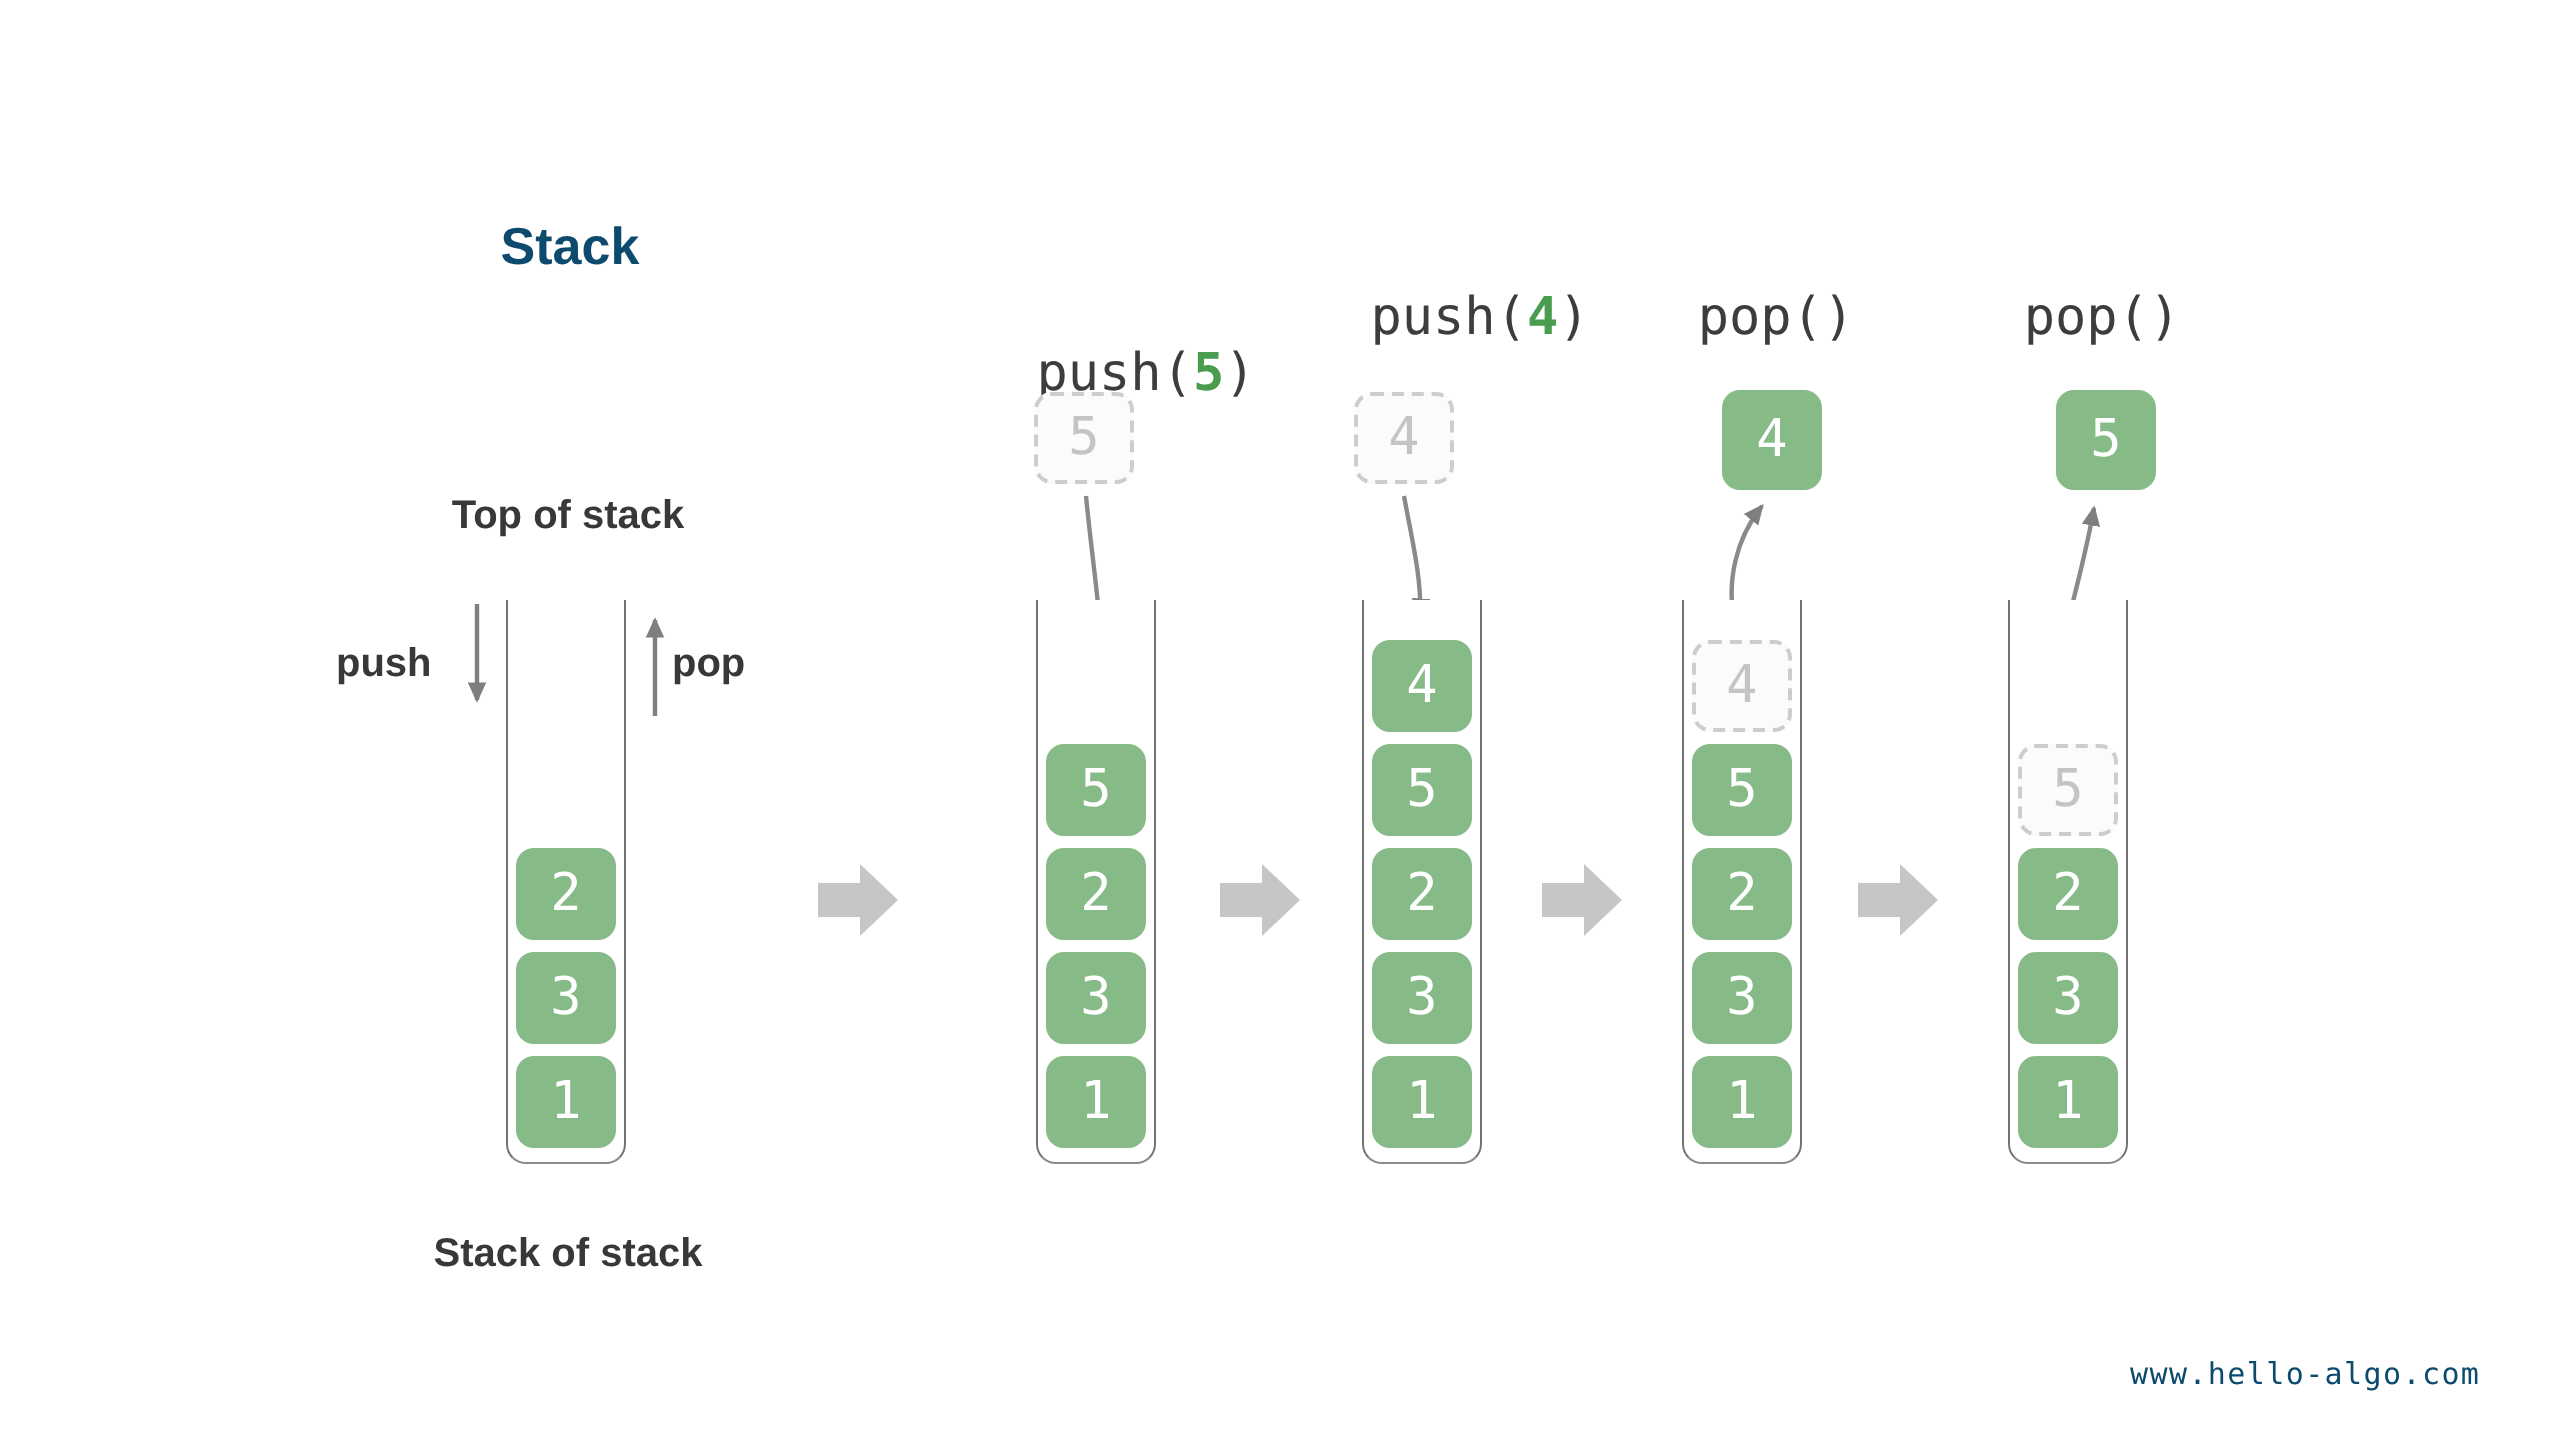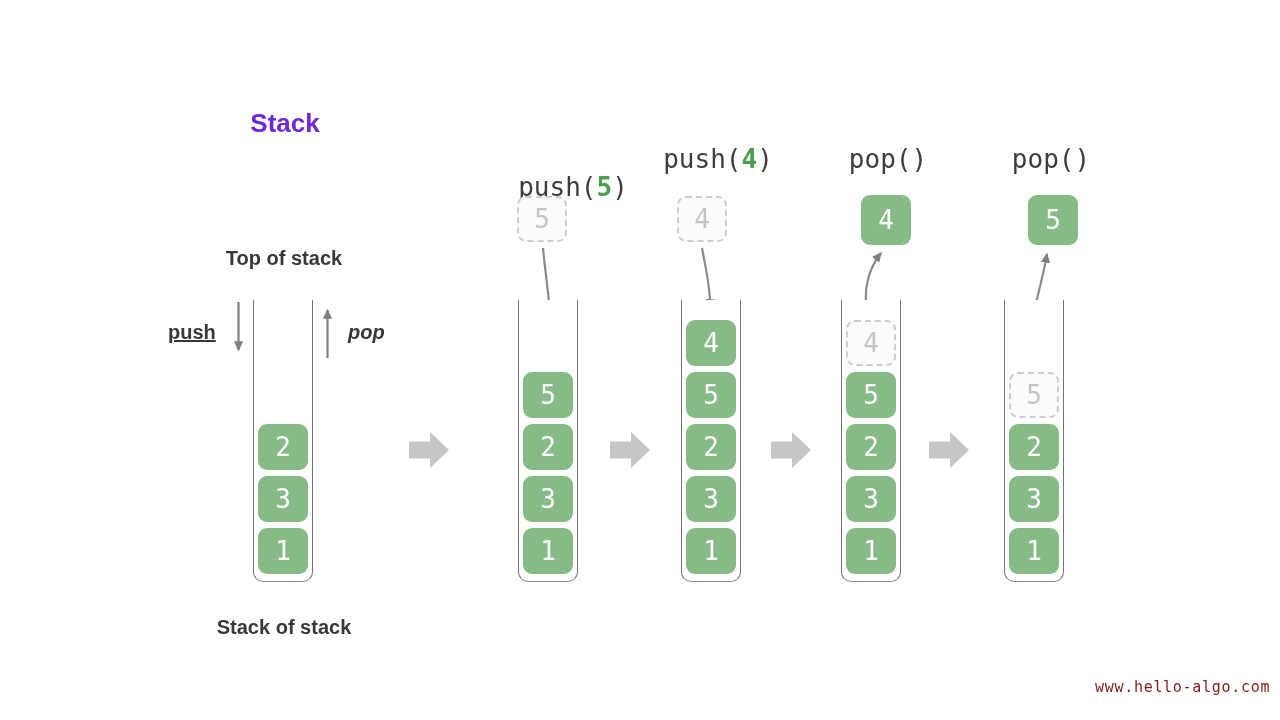--- a/index.html
+++ b/index.html
@@ -1,37 +1,37 @@
 <!DOCTYPE html>
 <html><head>
 <meta charset="utf-8">
 <style>
   html,body{margin:0;padding:0;background:#fff;}
   .canvas{position:relative;width:1280px;height:720px;background:#ffffff;overflow:hidden;
           font-family:"Liberation Sans",sans-serif;}
   .title{position:absolute;top:108px;left:285px;transform:translateX(-50%);
-         font-size:26px;font-weight:bold;color:#6d28d9;white-space:nowrap;}
+         font-size:26px;font-weight:bold;color:#0c4a6e;white-space:nowrap;}
   .lbl{position:absolute;font-size:20px;font-weight:bold;color:#383838;white-space:nowrap;}
   .lbl.center{transform:translateX(-50%);}
   .header{position:absolute;top:144px;transform:translateX(-50%);white-space:nowrap;
           font-family:"DejaVu Sans Mono",monospace;font-size:26px;color:#3d3d3d;}
   .header .arg{color:#4A9D4F;font-weight:bold;}
   .tube{position:absolute;top:300px;width:60px;height:282px;box-sizing:border-box;
         border-left:1.5px solid #737373;border-right:1.5px solid #737373;
         border-bottom:1.5px solid #8a8a8a;border-radius:0 0 10px 10px;background:#fff;}
   .box{position:absolute;width:50px;height:46px;box-sizing:border-box;border-radius:9px;
        display:flex;align-items:center;justify-content:center;
        font-family:"DejaVu Sans Mono",monospace;font-size:26px;}
   .box.solid{background:#86BA86;color:#ffffff;}
   .box.dashed{background:#fbfbfb;border:2px dashed #cdcdcd;color:#c4c4c4;}
   .box.result{height:50px;}
   .slot0{top:528px}.slot1{top:476px}.slot2{top:424px}.slot3{top:372px}.slot4{top:320px}
   .overlay{position:absolute;left:0;top:0;pointer-events:none;}
-  .watermark{position:absolute;top:678px;left:1095px;font-family:"DejaVu Sans Mono",monospace;
-             font-size:15px;letter-spacing:0.7px;color:#7f1d1d;white-space:nowrap;}
+  .watermark{position:absolute;top:678px;left:1065px;font-family:"DejaVu Sans Mono",monospace;
+             font-size:15px;letter-spacing:0.7px;color:#0c4a6e;white-space:nowrap;}
 </style>
 </head>
 <body>
 
 <div class="canvas">
 
   <svg class="overlay" width="1280" height="720" viewBox="0 0 1280 720">
     <defs>
       <marker id="ah" markerWidth="5" markerHeight="5" refX="4" refY="2.5" orient="auto">
         <path d="M0,0.4 L4.6,2.5 L0,4.6 Z" fill="#7f7f7f"></path>
@@ -47,26 +47,26 @@
     <path d="M1022,366 C1028,326 1040,294 1047,254" fill="none" stroke="#8a8a8a" stroke-width="2.2" marker-end="url(#ah)"></path>
 
     <path d="M409,441.5 L430,441.5 L430,432 L449,450 L430,468 L430,458.5 L409,458.5 Z" fill="#c6c6c6"></path>
     <path d="M610,441.5 L631,441.5 L631,432 L650,450 L631,468 L631,458.5 L610,458.5 Z" fill="#c6c6c6"></path>
     <path d="M771,441.5 L792,441.5 L792,432 L811,450 L792,468 L792,458.5 L771,458.5 Z" fill="#c6c6c6"></path>
     <path d="M929,441.5 L950,441.5 L950,432 L969,450 L950,468 L950,458.5 L929,458.5 Z" fill="#c6c6c6"></path>
   </svg>
 
   <div class="title">Stack</div>
   <div class="lbl center" style="left:284px;top:247px;text-align:right;">Top of stack</div>
-  <div class="lbl" style="left:168px;top:321px;text-decoration:underline;">push</div>
-  <div class="lbl" style="left:348px;top:321px;font-style:italic;">pop</div>
+  <div class="lbl" style="left:168px;top:321px;">push</div>
+  <div class="lbl" style="left:336px;top:321px;">pop</div>
   <div class="lbl center" style="left:284px;top:616px;">Stack of stack</div>
 
   <div class="header" style="left:573px;margin-top:28px;"><span>push(</span><span class="arg">5</span><span>)</span></div>
-  <div class="header" style="left:718px;"><span>push(</span><span class="arg">4</span><span>)</span></div>
+  <div class="header" style="left:740px;"><span>push(</span><span class="arg">4</span><span>)</span></div>
   <div class="header" style="left:888px;"><span>pop(</span><span class="arg"></span><span>)</span></div>
   <div class="header" style="left:1051px;"><span>pop(</span><span class="arg"></span><span>)</span></div>
 
   <div class="tube" style="left:253px;"></div>
   <div class="tube" style="left:518px;"></div>
   <div class="tube" style="left:681px;"></div>
   <div class="tube" style="left:841px;"></div>
   <div class="tube" style="left:1004px;"></div>
 
   <div class="box solid slot2" style="left:258px;">2</div>

